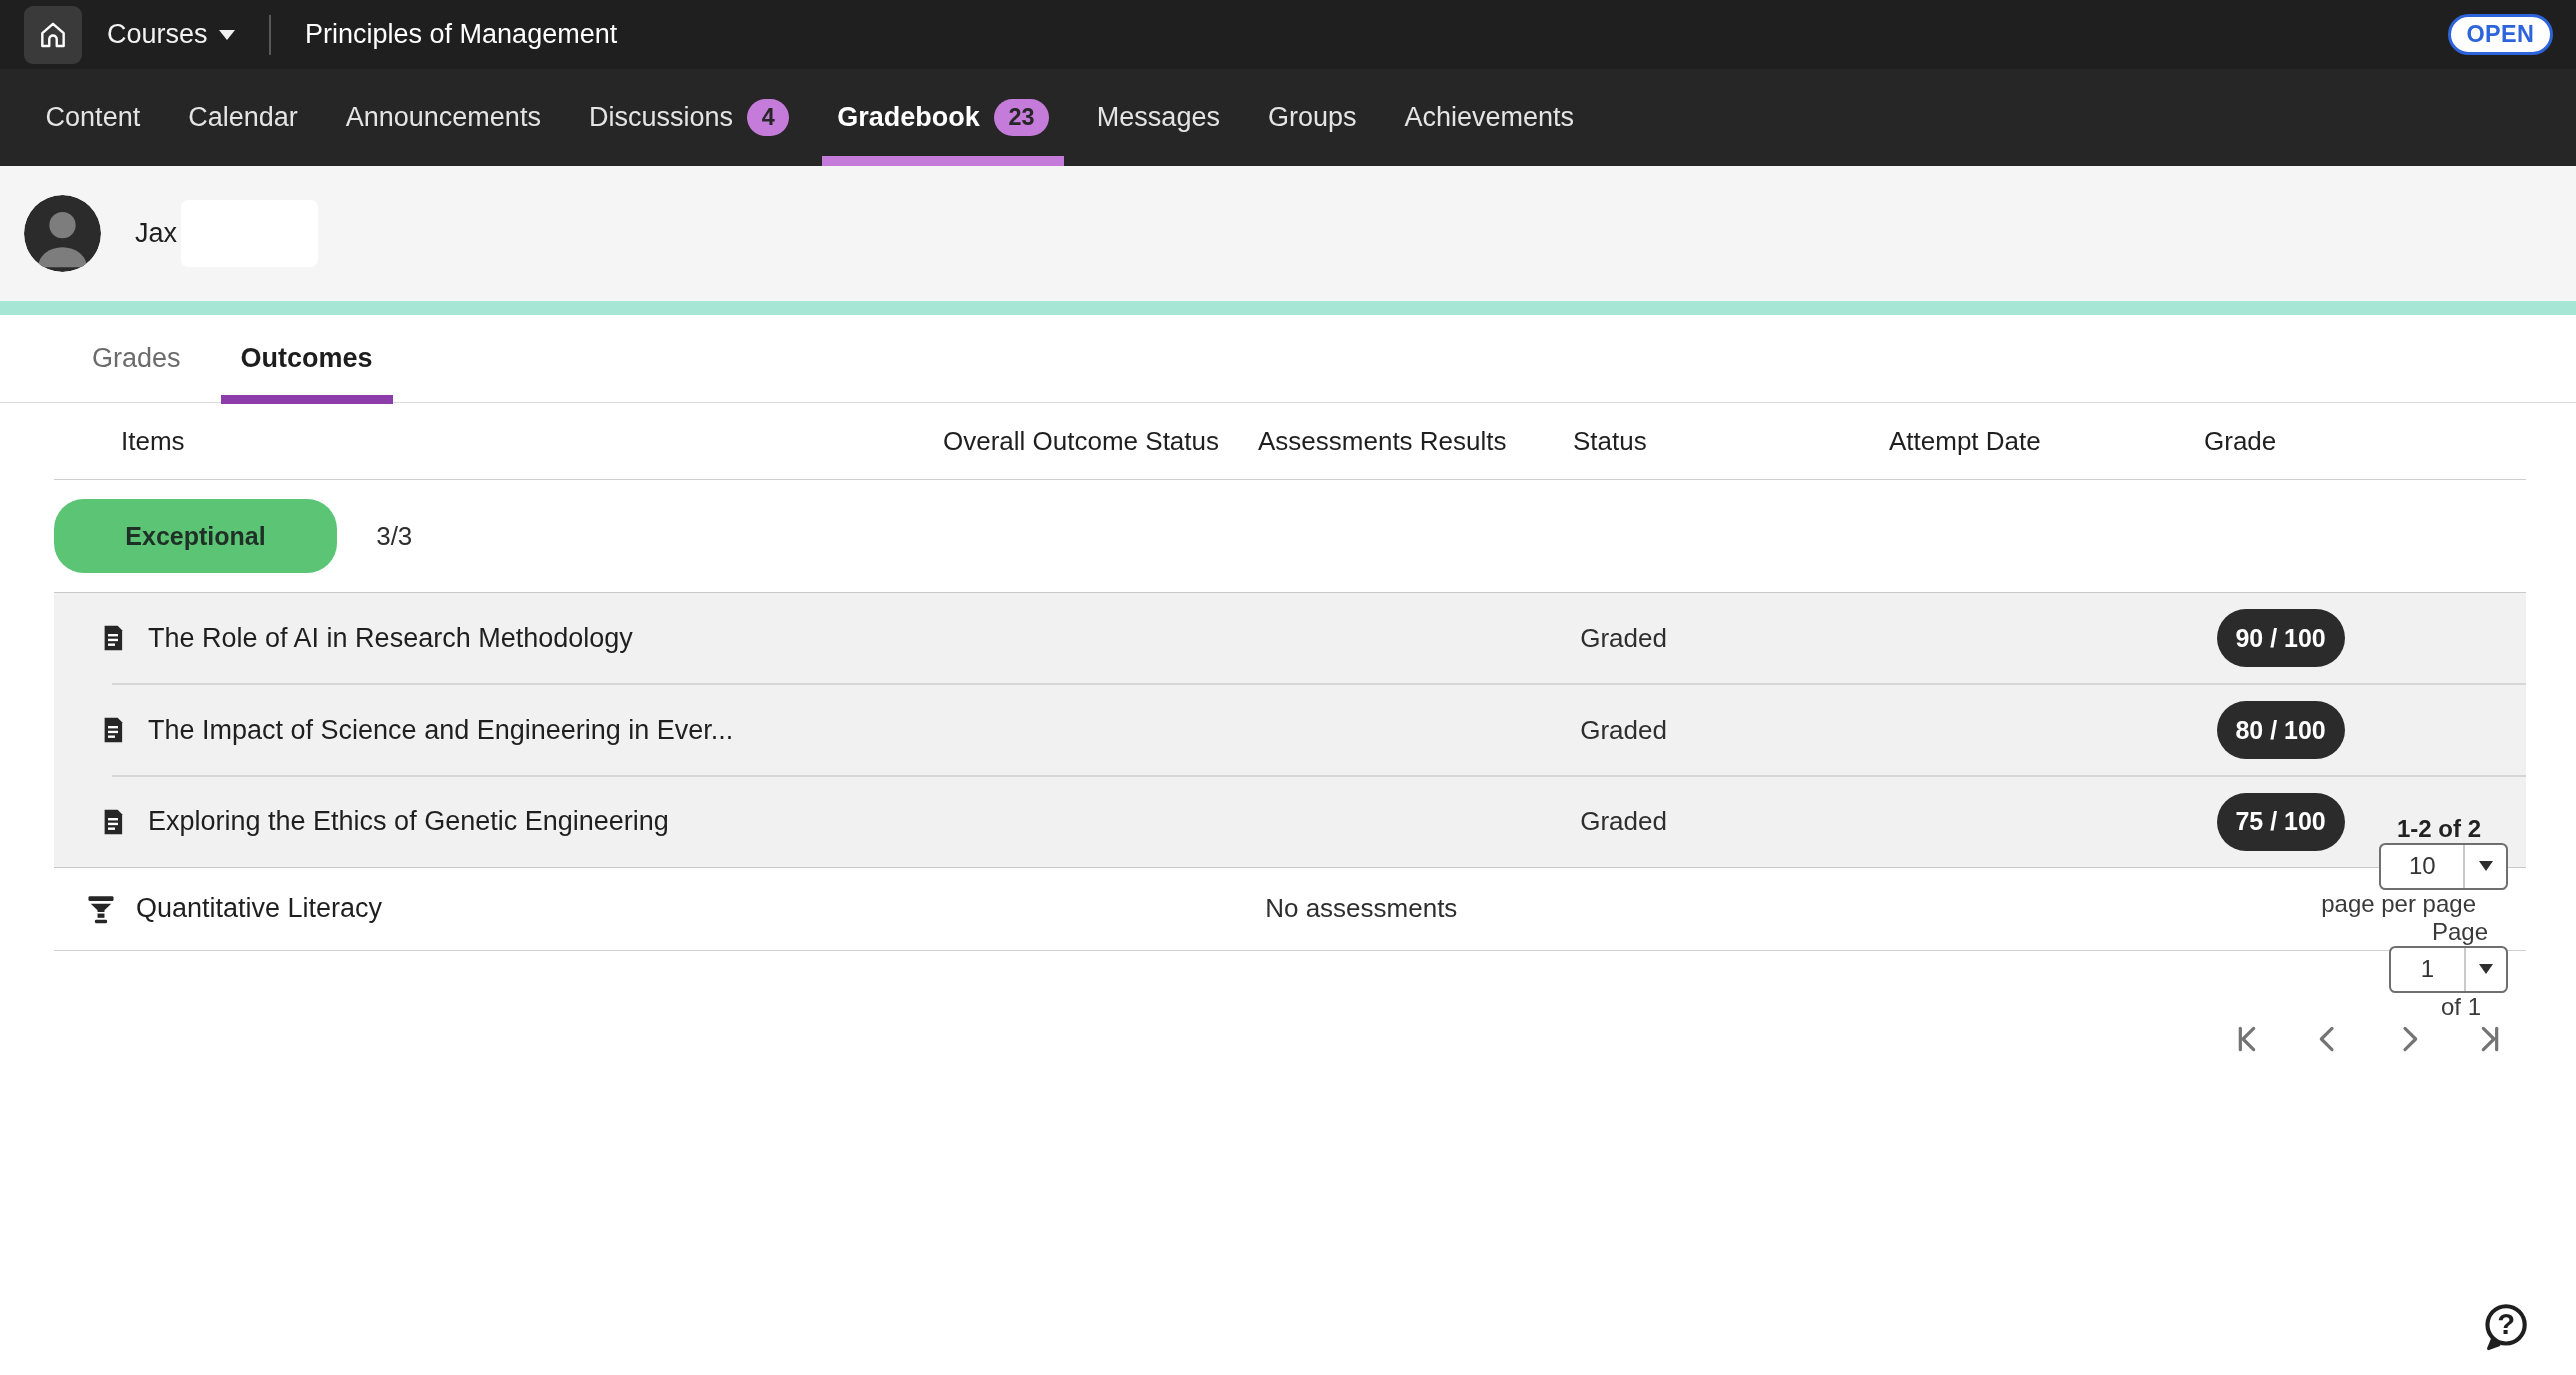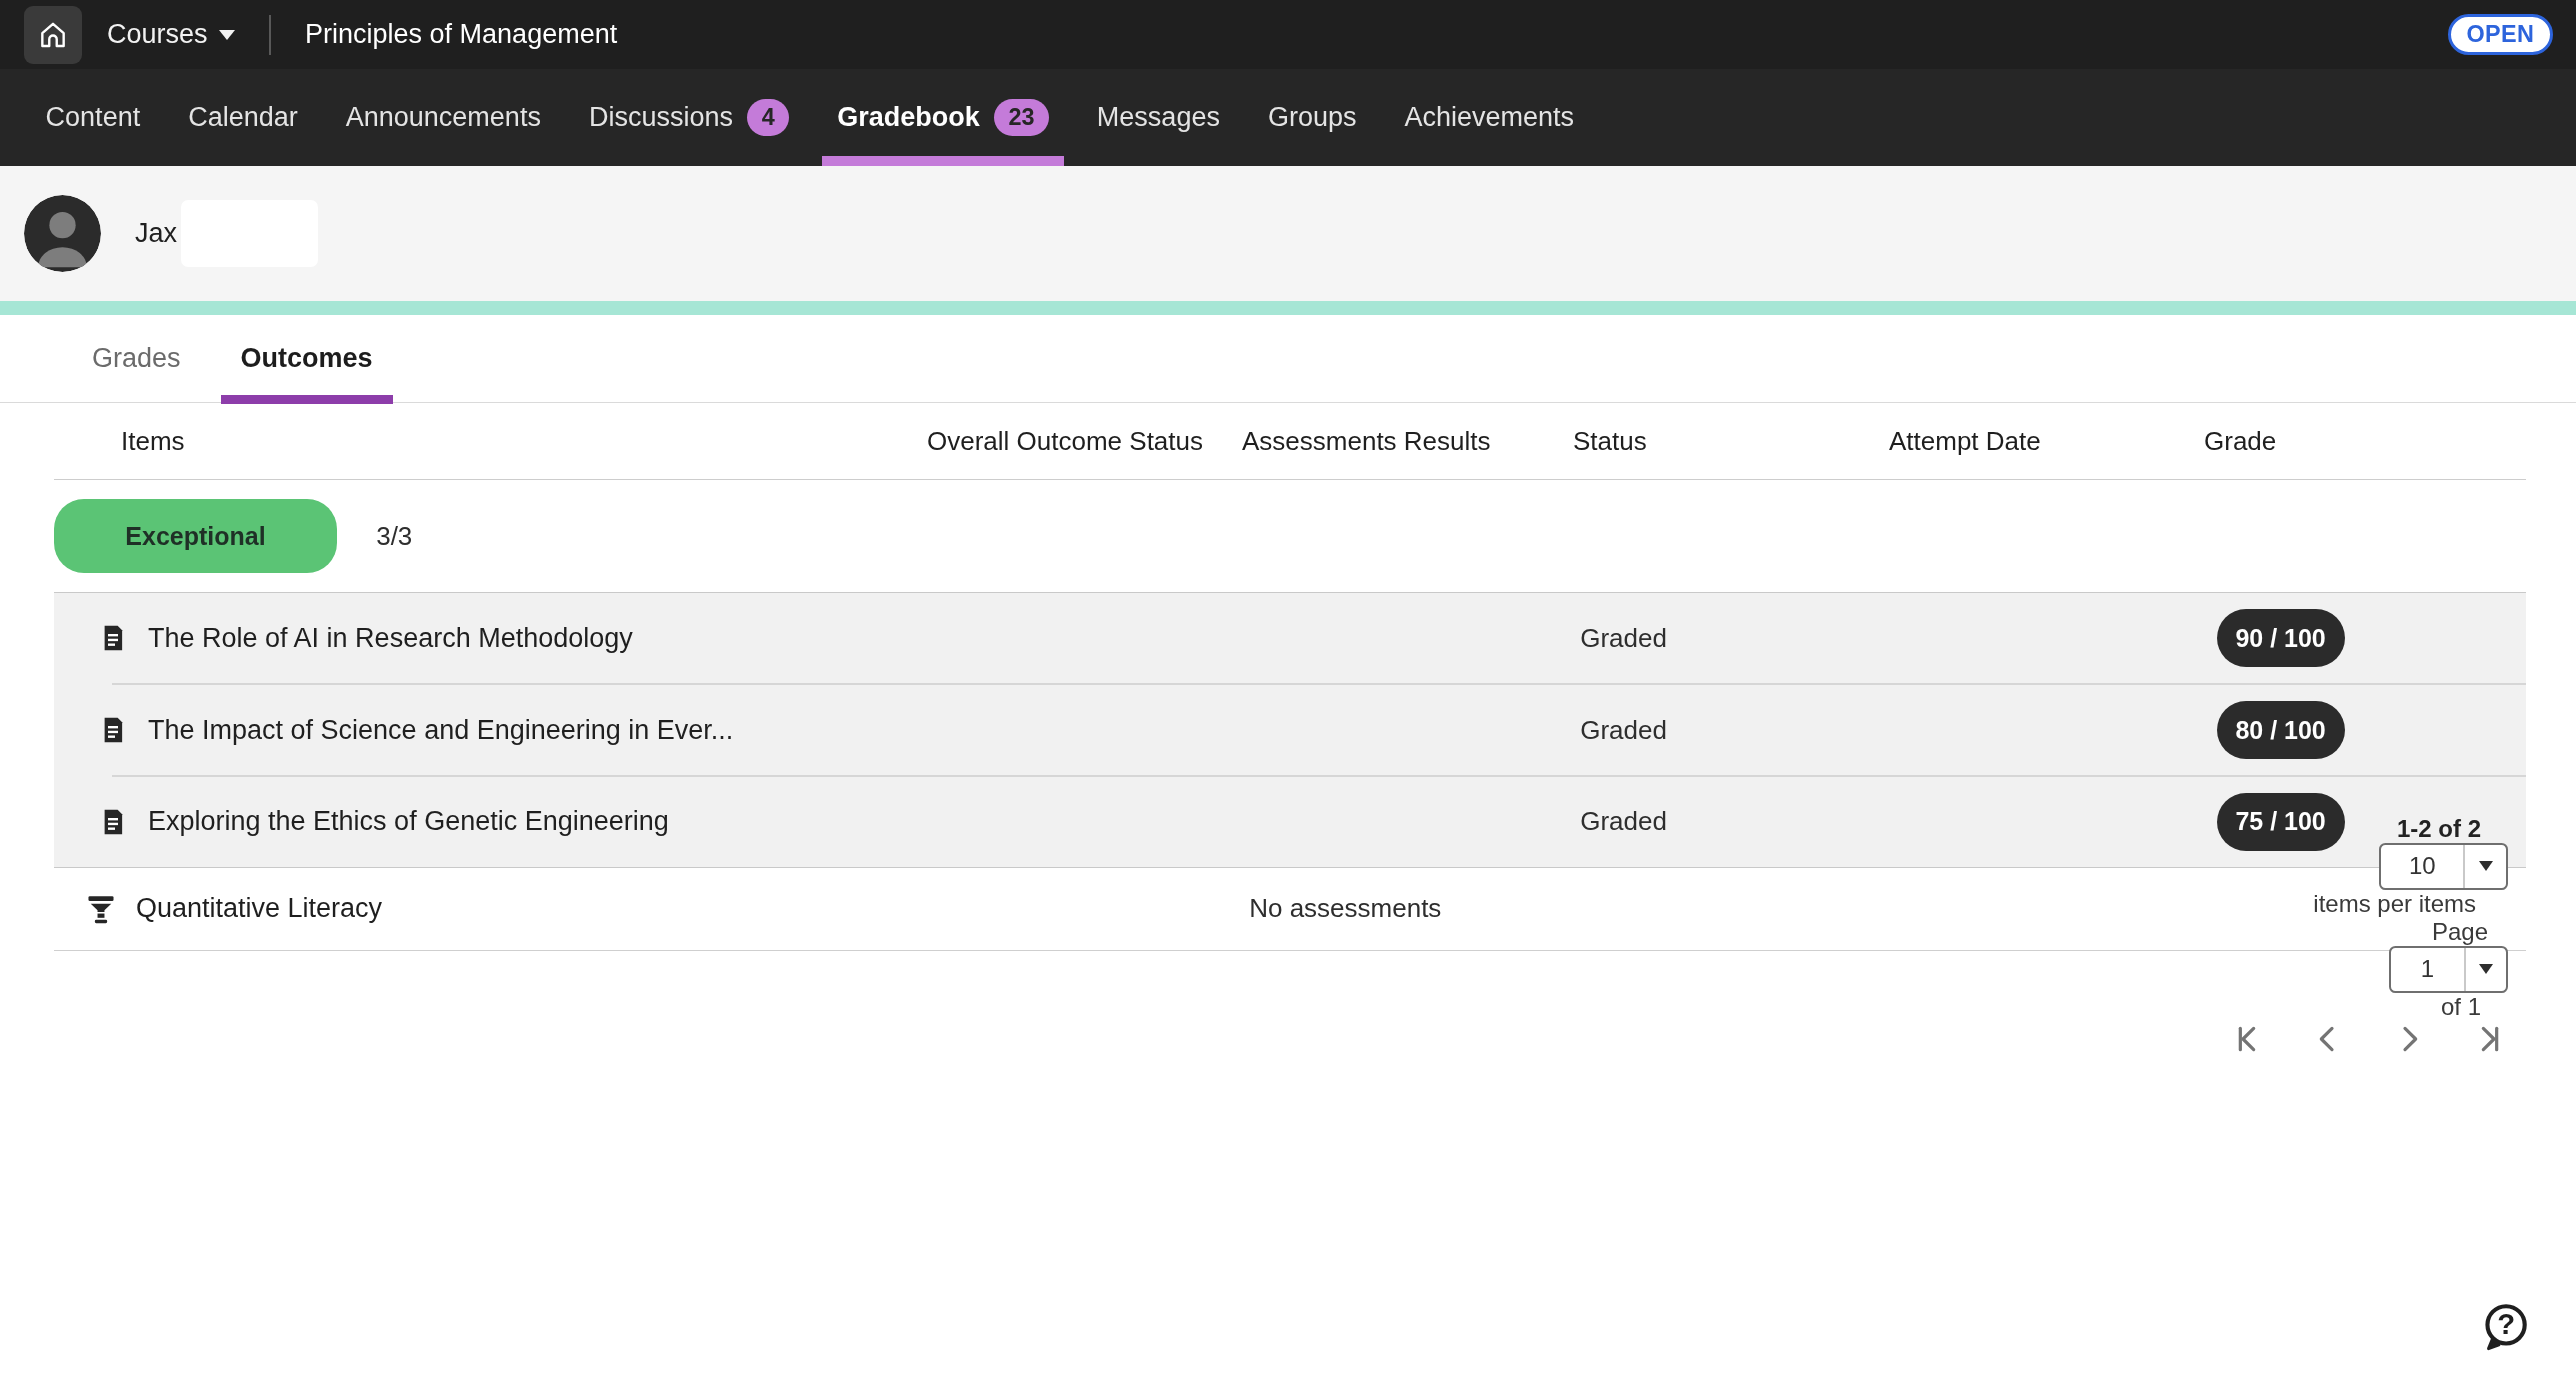--- a/index.html
+++ b/index.html
@@ -50,21 +50,21 @@
   .tab.active { color:#1d1d1d; font-weight:600; }
   .tab.active::after { content:""; position:absolute; left:0; right:0; bottom:-1.8px; height:9px;
     background:var(--tab-underline); }
   
   .grid { margin:0 50px 0 54px; }
   .hrow { display:flex; align-items:center; height:76px; font-size:26px; color:#1f1f1f; }
   .col-items { flex:1; display:flex; align-items:center; min-width:0;}
   .hrow .col-items { padding-left:67px; }
   .col-overall { width:315px; flex:0 0 auto;}
   .col-results { width:315px; flex:0 0 auto;}
-  .col-status  { width:316px; flex:0 0 auto;margin-left:16px;}
+  .col-status  { width:316px; flex:0 0 auto;}
   .col-attempt { width:315px; flex:0 0 auto;}
   .col-grade   { width:322px; flex:0 0 auto;}
   .row-parent { display:flex; align-items:center; height:113px; background:#fff;
     border-top:1.8px solid #cdcdcd; font-size:27px;}
   .expand-btn { width:36px; height:36px; margin:0 20px 0 5.4px; display:flex; align-items:center;
     justify-content:center; cursor:pointer; flex:0 0 auto;}
   .expand-btn svg { width:32px; height:32px; }
   .funnel { width:32px; height:32px; margin-right:19px; flex:0 0 auto;}
   .row-title { color:#1f1f1f; white-space:nowrap; overflow:hidden; text-overflow:ellipsis;}
   .status-pill { display:inline-flex; align-items:center; justify-content:center;
@@ -292,21 +292,21 @@
     <span class="range">1-2 of 2</span>
 
     <div class="selbox per">
       <span class="val">10</span>
       <span class="vdiv"></span>
       <span class="car">
           <i></i>
         </span>
     </div>
 
-    <span class="lbl-ipp">items per items</span>
+    <span class="lbl-ipp">page per page</span>
     <span class="lbl-page">Page</span>
 
     <div class="selbox pg">
       <span class="val">1</span>
       <span class="vdiv"></span>
       <span class="car">
           <i></i>
         </span>
     </div>
 

